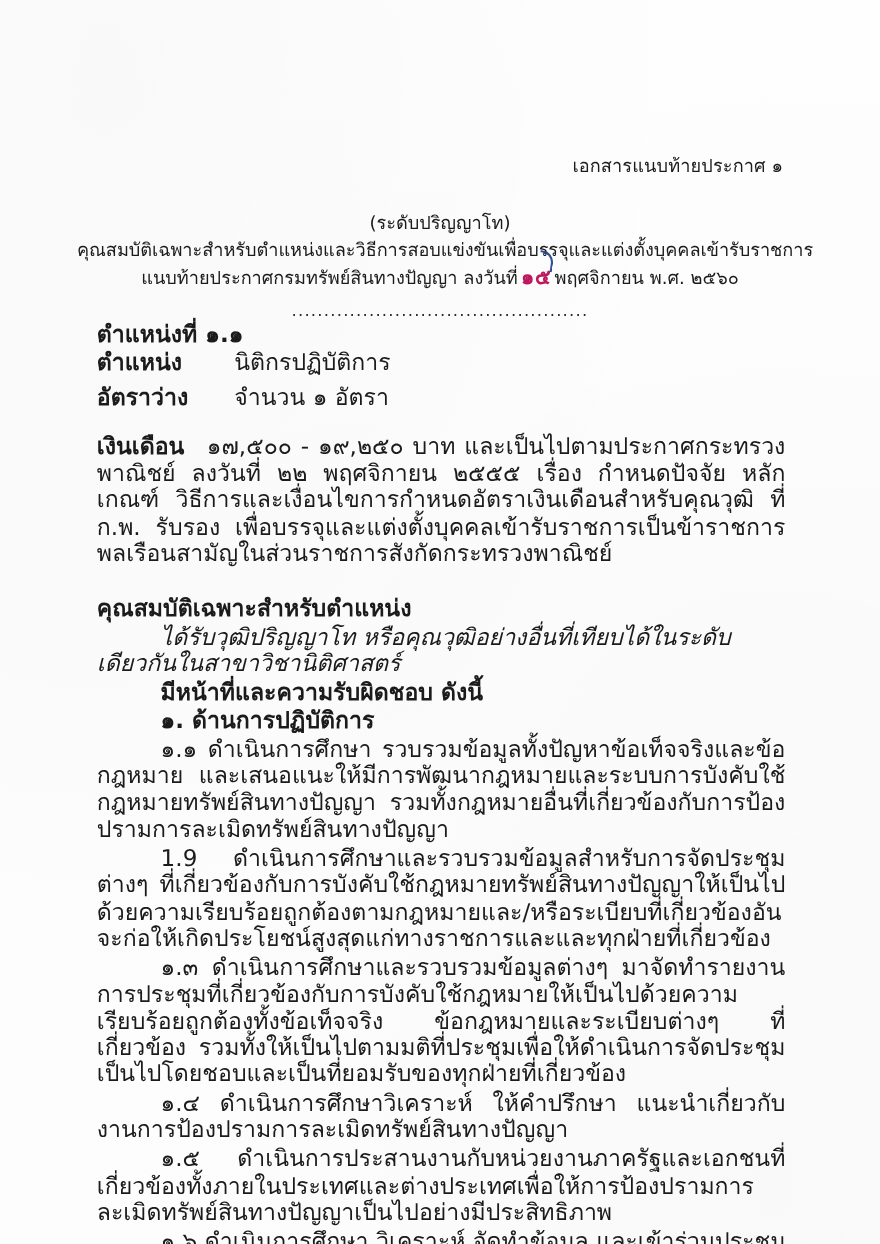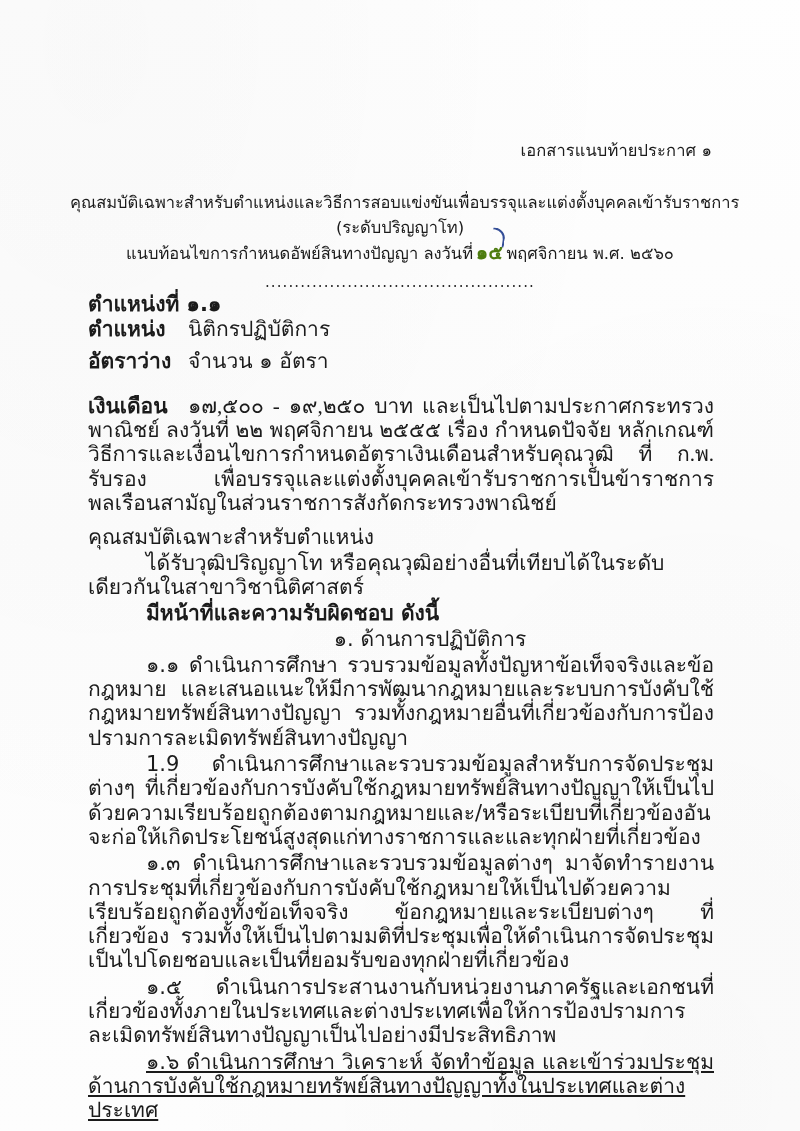--- a/index.html
+++ b/index.html
@@ -56,21 +56,21 @@
     top: 190px;
     left: 70px;
     width: 660px;
     text-align: center;
     font-size: 16.5px;
     line-height: 25px;
   }
   .title-line { display: block; white-space: nowrap; }
   .title-line.l1 { letter-spacing: -0.05px; }
   .ink-date {
-    color: #4d7c0f;
+    color: #be185d;
     font-size: 19px;
     font-weight: 600;
     position: relative;
     padding: 0 3px;
     letter-spacing: 0.5px;
   }
   
   .ink-date::after {
     content: "";
     position: absolute;
@@ -112,82 +112,82 @@
 
   .pos-id {
     font-weight: 700;
     margin: 0 0 1px 0;
   }
 
   .field-row {
     display: flex;
     align-items: baseline;
     margin-bottom: 7px;
+    gap: 25px;
   }
   .field-label {
     font-weight: 700;
     width: 100px;
     flex: 0 0 100px;
   }
   .field-value { flex: 1 1 auto; }
 
   
   .salary {
-    margin-bottom: 10px;
+    margin-bottom: 26px;
     text-align: justify;
     text-justify: inter-word;
-    font-family: Liberation Serif, serif;
   }
   .salary .field-label {
     display: inline-block;
     width: 100px;
     font-weight: 700;
     vertical-align: baseline;
   }
 
   .section-head {
-    font-weight: 400;
+    font-weight: 700;
     margin: 10px 0 0 0;
   }
   .section-body {
     margin: 1px 0 0 0;
     text-indent: 58px;
+    font-style: italic;
   }
   .lead-line {
     margin: 2px 0 0 0;
     text-indent: 58px;
     font-weight: bold;
   }
   .group-head {
-    font-weight: 400;
+    font-weight: 700;
     margin: 1px 0 0 0;
     text-indent: 58px;
-    text-align: center;
   }
 
   .item {
     margin: 2px 0 0 0;
     text-indent: 58px;
     text-align: justify;
     text-justify: inter-word;
   }
   .item:last-child { margin-bottom: 0; text-decoration: underline; }
 </style>
 </head>
 <body>
 
 <div class="page">
   <div class="sheet">
 
     <div class="doc-header">เอกสารแนบท้ายประกาศ ๑</div>
 
     <div class="title-block">
+      <span class="title-line">(ระดับปริญญาโท)</span>
       <span class="title-line l1">คุณสมบัติเฉพาะสำหรับตำแหน่งและวิธีการสอบแข่งขันเพื่อบรรจุและแต่งตั้งบุคคลเข้ารับราชการ</span>
-      <span class="title-line">(ระดับปริญญาโท)</span>
-      <span class="title-line"><span>แนบท้อนไขการกำหนดอัพย์สินทางปัญญา ลงวันที่</span><span class="ink-date">๑๕</span><span>พฤศจิกายน  พ.ศ. ๒๕๖๐</span></span>
+      <span class="title-line"><span>แนบท้ายประกาศกรมทรัพย์สินทางปัญญา ลงวันที่</span><span class="ink-date">๑๕</span><span>พฤศจิกายน  พ.ศ. ๒๕๖๐</span></span>
     </div>
 
     <div class="dot-rule">...............................................................</div>
 
     <div class="body">
 
       <p class="pos-id">ตำแหน่งที่ ๑.๑</p>
 
       <div class="field-row">
         <span class="field-label">ตำแหน่ง</span>
@@ -203,18 +203,19 @@
 
       <p class="section-head">คุณสมบัติเฉพาะสำหรับตำแหน่ง</p>
       <p class="section-body">ได้รับวุฒิปริญญาโท หรือคุณวุฒิอย่างอื่นที่เทียบได้ในระดับเดียวกันในสาขาวิชานิติศาสตร์</p>
 
       <p class="lead-line">มีหน้าที่และความรับผิดชอบ ดังนี้</p>
       <p class="group-head">๑. ด้านการปฏิบัติการ</p>
 
       <p class="item">๑.๑ ดำเนินการศึกษา รวบรวมข้อมูลทั้งปัญหาข้อเท็จจริงและข้อกฎหมาย และเสนอแนะให้มีการพัฒนากฎหมายและระบบการบังคับใช้กฎหมายทรัพย์สินทางปัญญา รวมทั้งกฎหมายอื่นที่เกี่ยวข้องกับการป้องปรามการละเมิดทรัพย์สินทางปัญญา</p>
       <p class="item">1.9 ดำเนินการศึกษาและรวบรวมข้อมูลสำหรับการจัดประชุมต่างๆ ที่เกี่ยวข้องกับการบังคับใช้กฎหมายทรัพย์สินทางปัญญาให้เป็นไปด้วยความเรียบร้อยถูกต้องตามกฎหมายและ/หรือระเบียบที่เกี่ยวข้องอันจะก่อให้เกิดประโยชน์สูงสุดแก่ทางราชการและและทุกฝ่ายที่เกี่ยวข้อง</p>
       <p class="item">๑.๓ ดำเนินการศึกษาและรวบรวมข้อมูลต่างๆ มาจัดทำรายงานการประชุมที่เกี่ยวข้องกับการบังคับใช้กฎหมายให้เป็นไปด้วยความเรียบร้อยถูกต้องทั้งข้อเท็จจริง ข้อกฎหมายและระเบียบต่างๆ ที่เกี่ยวข้อง รวมทั้งให้เป็นไปตามมติที่ประชุมเพื่อให้ดำเนินการจัดประชุมเป็นไปโดยชอบและเป็นที่ยอมรับของทุกฝ่ายที่เกี่ยวข้อง</p>
+      <p class="item">๑.๔ ดำเนินการศึกษาวิเคราะห์ ให้คำปรึกษา แนะนำเกี่ยวกับงานการป้องปรามการละเมิดทรัพย์สินทางปัญญา</p>
       <p class="item">๑.๕ ดำเนินการประสานงานกับหน่วยงานภาครัฐและเอกชนที่เกี่ยวข้องทั้งภายในประเทศและต่างประเทศเพื่อให้การป้องปรามการละเมิดทรัพย์สินทางปัญญาเป็นไปอย่างมีประสิทธิภาพ</p>
       <p class="item">๑.๖ ดำเนินการศึกษา วิเคราะห์ จัดทำข้อมูล และเข้าร่วมประชุมด้านการบังคับใช้กฎหมายทรัพย์สินทางปัญญาทั้งในประเทศและต่างประเทศ</p>
 
     </div>
   </div>
 </div>
 
 </body></html>

